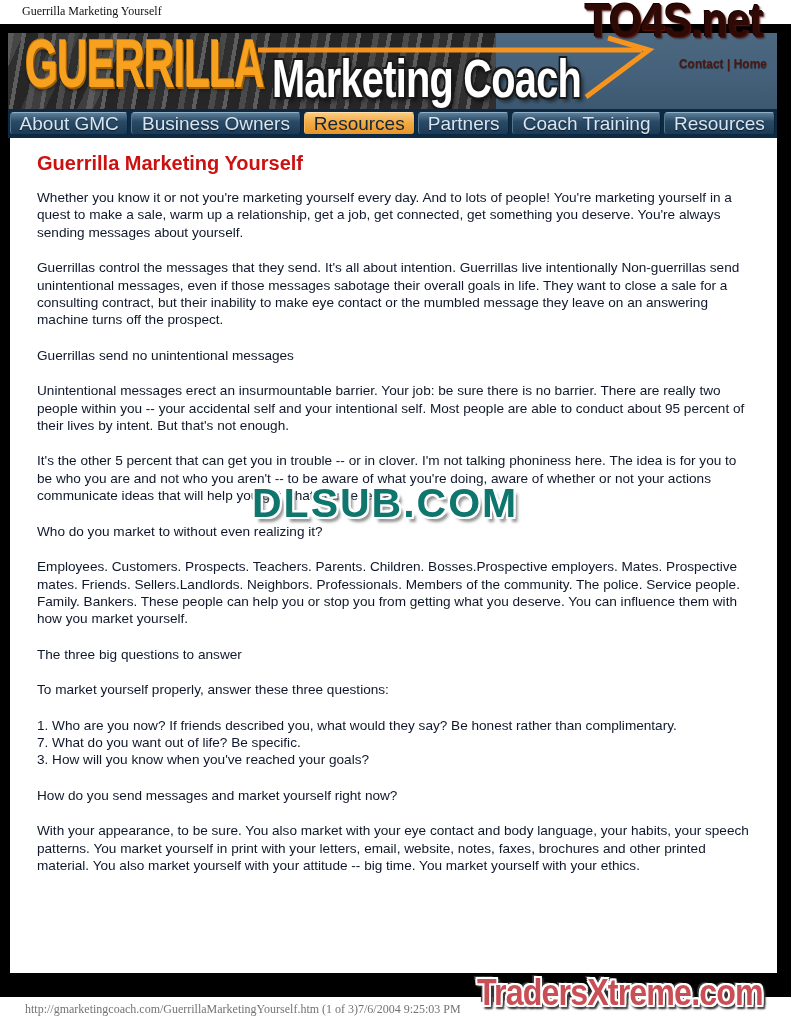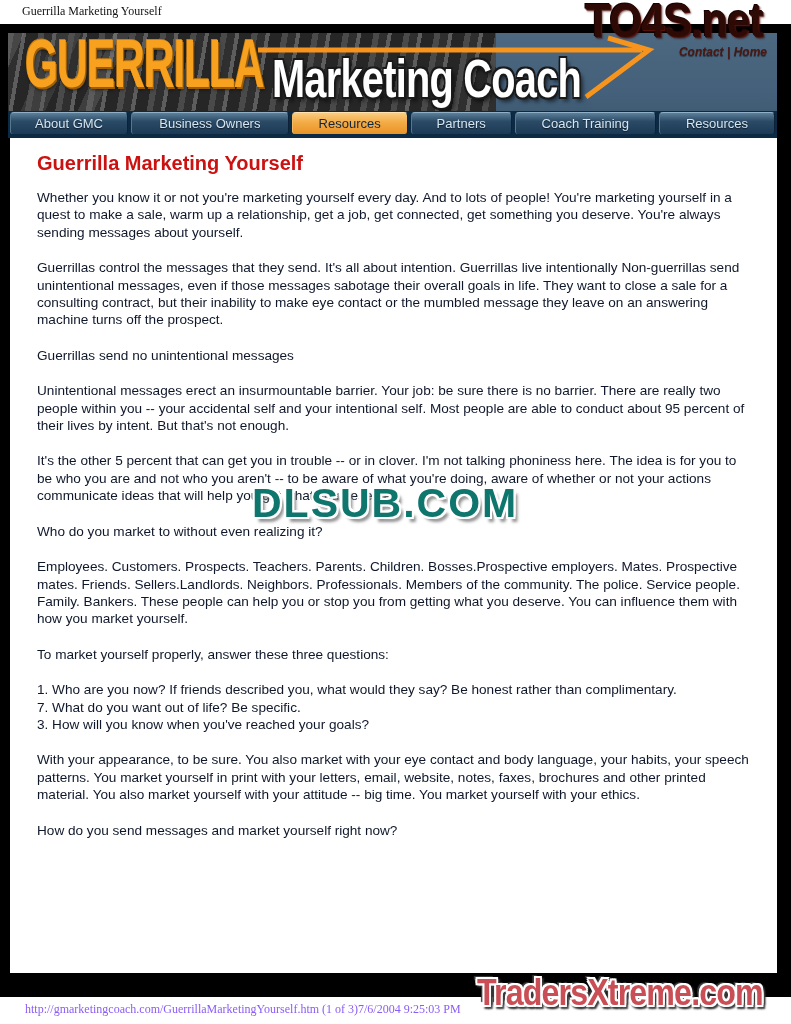--- a/index.html
+++ b/index.html
@@ -9,29 +9,29 @@
     font-family:"Liberation Sans", sans-serif;
   }
 
   
   .print-header {
     position:absolute; left:22px; top:4px;
     font-family:"Liberation Serif", serif; font-size:12px; color:#111;
   }
   .footer-url {
     position:absolute; left:25px; top:1002px;
-    font-family:"Liberation Serif", serif; font-size:12px; color:#8b5cf6;
+    font-family:"Liberation Serif", serif; font-size:12px; color:#737373;
   }
 
   
   .webpage { position:absolute; left:0; top:24px; width:791px; height:973px; background:#000; }
 
   
   .banner {
-    position:absolute; left:8px; top:9px; width:769px; height:100px; overflow:hidden;
+    position:absolute; left:8px; top:9px; width:769px; height:78px; overflow:hidden;
     background:
       linear-gradient(115deg, rgba(140,140,140,.25) 0 2%, transparent 2% 6%, rgba(90,90,90,.35) 6% 9%, transparent 9% 13%, rgba(160,160,160,.2) 13% 15%, transparent 15% 22%),
       repeating-linear-gradient(100deg, #4a4a4a 0 6px, #2f2f2f 6px 14px, #5d5d5d 14px 18px, #262626 18px 30px);
     border-bottom:2px solid #10283f;
   }
   .banner-right-panel {
     position:absolute; left:488px; top:0; width:281px; height:100%;
     background:linear-gradient(180deg,#4d6981 0%, #44607a 60%, #3c5870 100%);
   }
   .logo-guerrilla {
@@ -41,33 +41,33 @@
     text-shadow:2px 2px 0 #9c5e04, -1px -1px 0 #c87f10, 2px 3px 4px rgba(0,0,0,.55);
   }
   .logo-marketing {
     position:absolute; left:264px; top:19px; line-height:1; white-space:nowrap;
     font-weight:bold; font-size:53px; letter-spacing:-1px; color:#ffffff;
     transform:scaleX(0.75); transform-origin:left top;
     text-shadow:-2px -2px 0 #1a1a1a, 2px -2px 0 #1a1a1a, -2px 2px 0 #1a1a1a, 2px 2px 0 #1a1a1a, 4px 4px 5px rgba(0,0,0,.65);
   }
   .banner-arrow { position:absolute; left:0; top:0; width:769px; height:78px; }
   .banner-links {
-    position:absolute; right:10px; top:12px; font-size:12px; font-weight:bold;
-    color:#4a1712; text-shadow:0 1px 1px rgba(0,0,0,.45); white-space:nowrap;font-style:italic;
+    position:absolute; right:10px; top:24px; font-size:12px; font-weight:bold;
+    color:#4a1712; text-shadow:0 1px 1px rgba(0,0,0,.45); white-space:nowrap;
   }
   .banner-links span { cursor:pointer; }
 
   
   .navbar {
     position:absolute; left:8px; top:87px; width:769px; height:27px;
     background:#0d2a45; display:flex; gap:3px; padding:1px 2px 4px 2px;
   }
   .nav-tab {
     display:flex; align-items:center; justify-content:center;
-    font-size:13px; color:#d6e6f2; cursor:pointer;
+    font-size:19px; color:#d6e6f2; cursor:pointer;
     background:linear-gradient(180deg,#5d7f99 0%, #2a4a66 40%, #1c3a56 100%);
     border-top:1px solid #8fb0c6; border-left:1px solid #55788f; border-right:1px solid #0c2238;
     border-radius:4px 4px 3px 3px;
     text-shadow:0 1px 1px rgba(0,0,0,.6);
   }
   .nav-tab.active {
     background:linear-gradient(180deg,#fbcb80 0%, #f3ab45 45%, #e89426 100%);
     color:#11263b; text-shadow:none; border-top:1px solid #ffe2ad; border-left:1px solid #f5bb62;
   }
 
@@ -139,28 +139,29 @@
 
   <div class="content">
     <h1 class="article-title">Guerrilla Marketing Yourself</h1>
     <p>Whether you know it or not you're marketing yourself every day. And to lots of people! You're marketing yourself in a quest to make a sale, warm up a relationship, get a job, get connected, get something you deserve. You're always sending messages about yourself.</p>
     <p>Guerrillas control the messages that they send. It's all about intention. Guerrillas live intentionally Non-guerrillas send unintentional messages, even if those messages sabotage their overall goals in life. They want to close a sale for a consulting contract, but their inability to make eye contact or the mumbled message they leave on an answering machine turns off the prospect.</p>
     <p>Guerrillas send no unintentional messages</p>
     <p>Unintentional messages erect an insurmountable barrier. Your job: be sure there is no barrier. There are really two people within you -- your accidental self and your intentional self. Most people are able to conduct about 95 percent of their lives by intent. But that's not enough.</p>
     <p>It's the other 5 percent that can get you in trouble -- or in clover. I'm not talking phoniness here. The idea is for you to be who you are and not who you aren't -- to be aware of what you're doing, aware of whether or not your actions communicate ideas that will help you get what you deserve.</p>
     <p>Who do you market to without even realizing it?</p>
     <p>Employees. Customers. Prospects. Teachers. Parents. Children. Bosses.Prospective employers. Mates. Prospective mates. Friends. Sellers.Landlords. Neighbors. Professionals. Members of the community. The police. Service people. Family. Bankers. These people can help you or stop you from getting what you deserve. You can influence them with how you market yourself.</p>
+    <p>The three big questions to answer</p>
     <p>To market yourself properly, answer these three questions:</p>
     <div class="list-block">
       <span class="list-line">1. Who are you now? If friends described you, what would they say? Be honest rather than complimentary.</span>
       <span class="list-line">7. What do you want out of life? Be specific.</span>
       <span class="list-line">3. How will you know when you've reached your goals?</span>
     </div>
+    <p>How do you send messages and market yourself right now?</p>
     <p>With your appearance, to be sure. You also market with your eye contact and body language, your habits, your speech patterns. You market yourself in print with your letters, email, website, notes, faxes, brochures and other printed material. You also market yourself with your attitude -- big time. You market yourself with your ethics.</p>
-    <p>How do you send messages and market yourself right now?</p>
   </div>
 
 </div>
 
 <div class="footer-url">http://gmarketingcoach.com/GuerrillaMarketingYourself.htm (1 of 3)7/6/2004 9:25:03 PM</div>
 
 <div class="wm wm-top">TO4S.net</div>
 <div class="wm wm-mid">DLSUB.COM</div>
 <div class="wm wm-bot">TradersXtreme.com</div>
 

